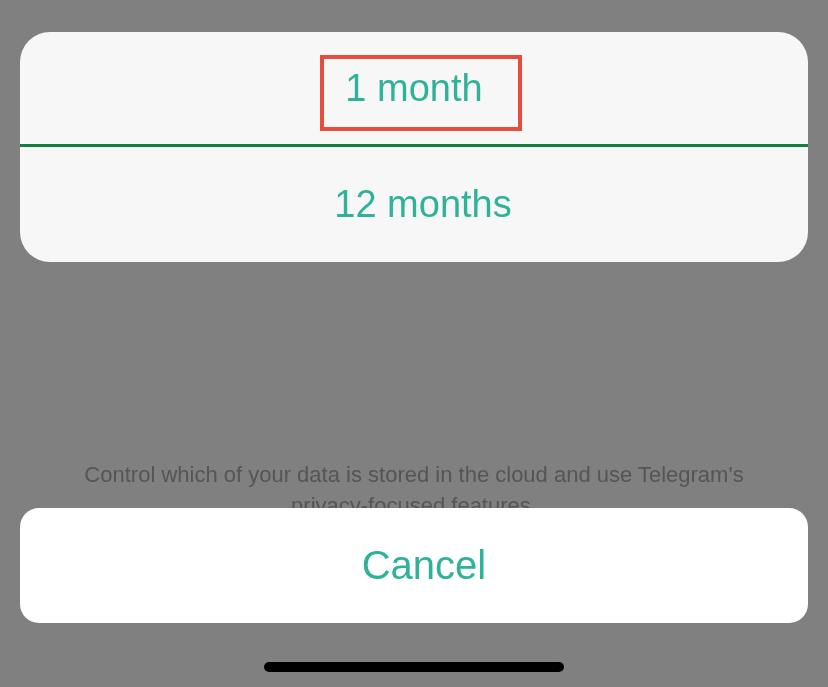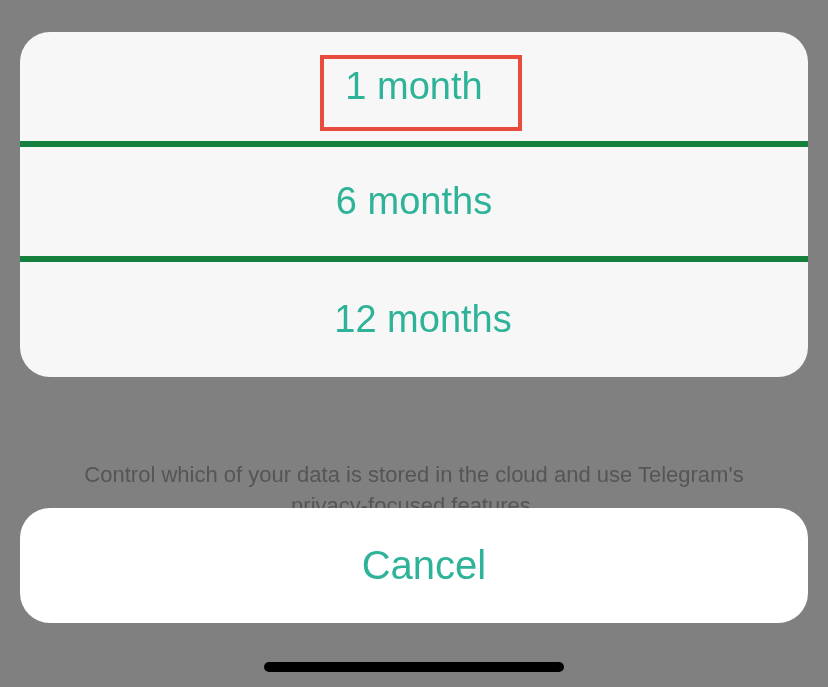--- a/index.html
+++ b/index.html
@@ -35,21 +35,21 @@
       overflow: hidden;
     }
     .action-option {
       height: 115px;
       display: flex;
       align-items: center;
       justify-content: center;
       font-size: 38px;
       font-weight: 400;
       color: #2eb398;
-      border-bottom: 6px solid #15803d;
+      border-bottom: 3px solid #15803d;
       cursor: pointer;
       position: relative;
     }
     .action-option:last-child {
       border-bottom: none;
       padding-left: 18px;
     }
     .highlight-box {
       position: absolute;
       border: 4px solid #e74c3c;
@@ -58,21 +58,21 @@
       left: 320px;
       width: 202px;
       height: 76px;
     }
     .cancel-sheet {
       position: absolute;
       left: 20px;
       right: 20px;
       top: 508px;
       background: #ffffff;
-      border-radius: 30px;
+      border-radius: 19px;
       overflow: hidden;
       padding-left: 20px;
     }
     .cancel-button {
       height: 115px;
       display: flex;
       align-items: center;
       justify-content: center;
       font-size: 40px;
       font-weight: 500;
@@ -93,23 +93,20 @@
 </head>
 <body>
 
 <div class="background-text">Control which of your data is stored in the cloud and use Telegram's privacy-focused features.</div>
 
 <div class="action-sheet">
   <div class="action-option">
     <span>1 month</span>
   </div>
   <div class="action-option">
-    <span>6 months</span>
-  </div>
-  <div class="action-option">
     <span>12 months</span>
   </div>
 </div>
 
 <div class="highlight-box"></div>
 
 <div class="cancel-sheet">
   <div class="cancel-button">
     <span>Cancel</span>
   </div>

